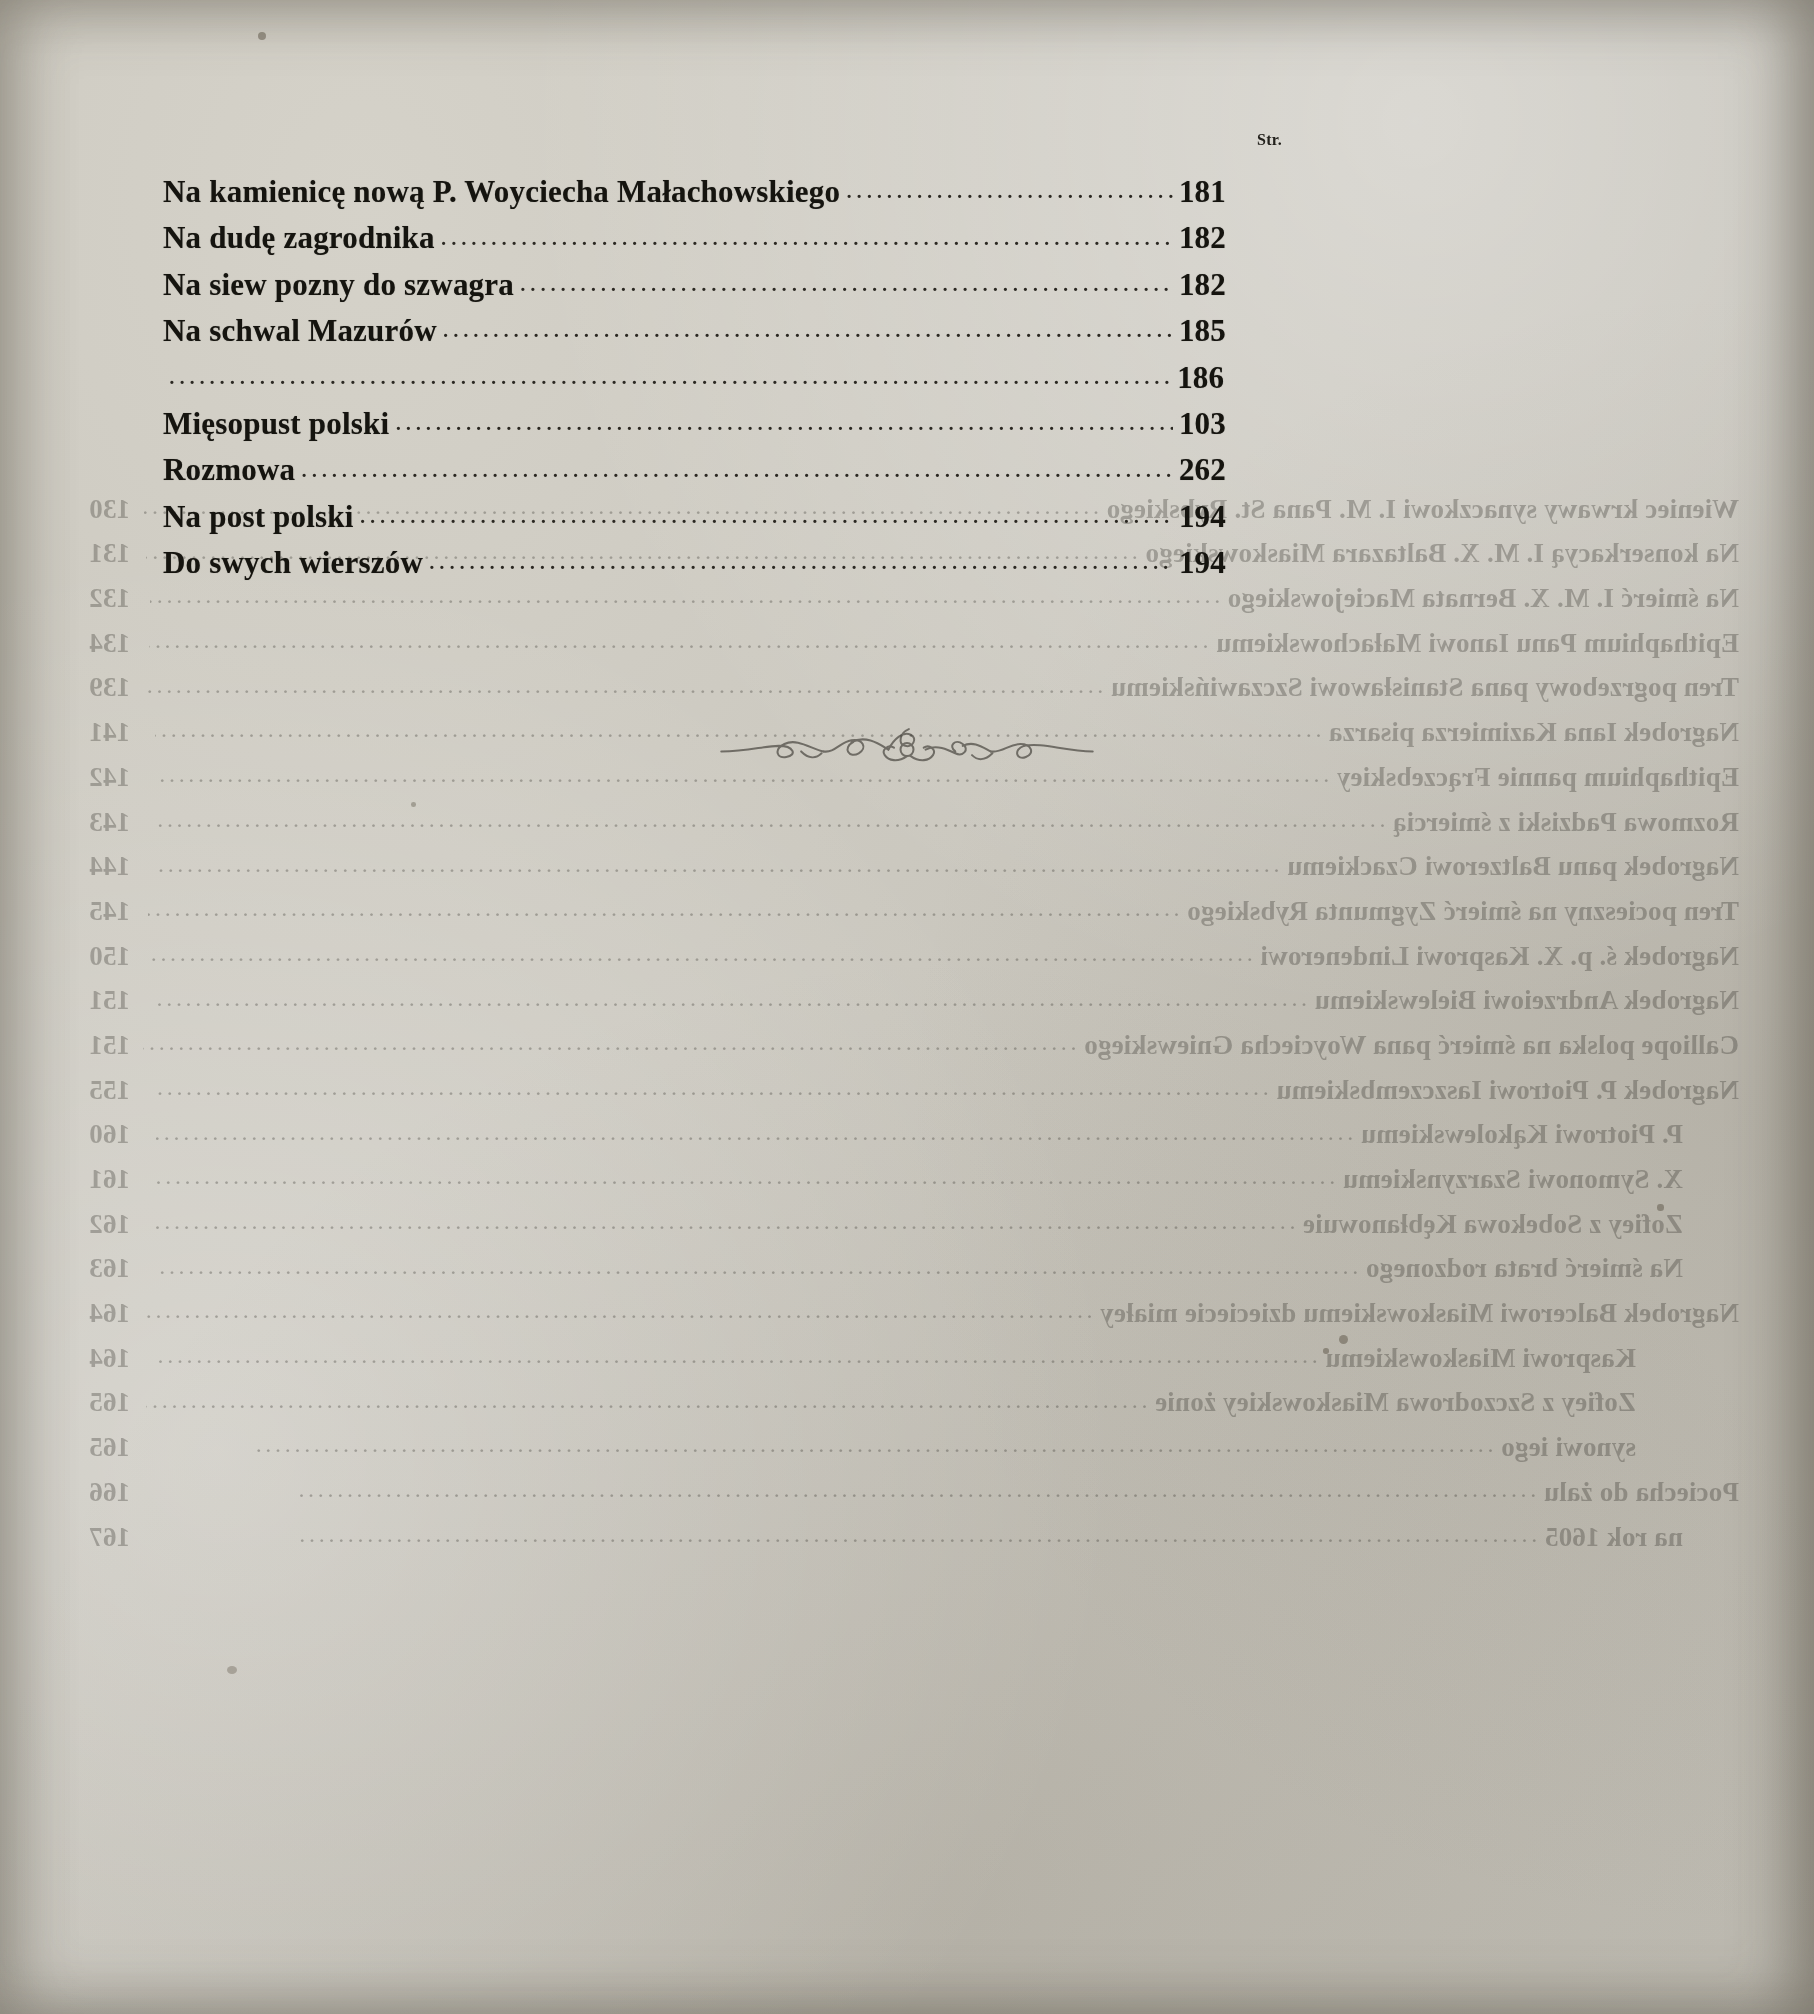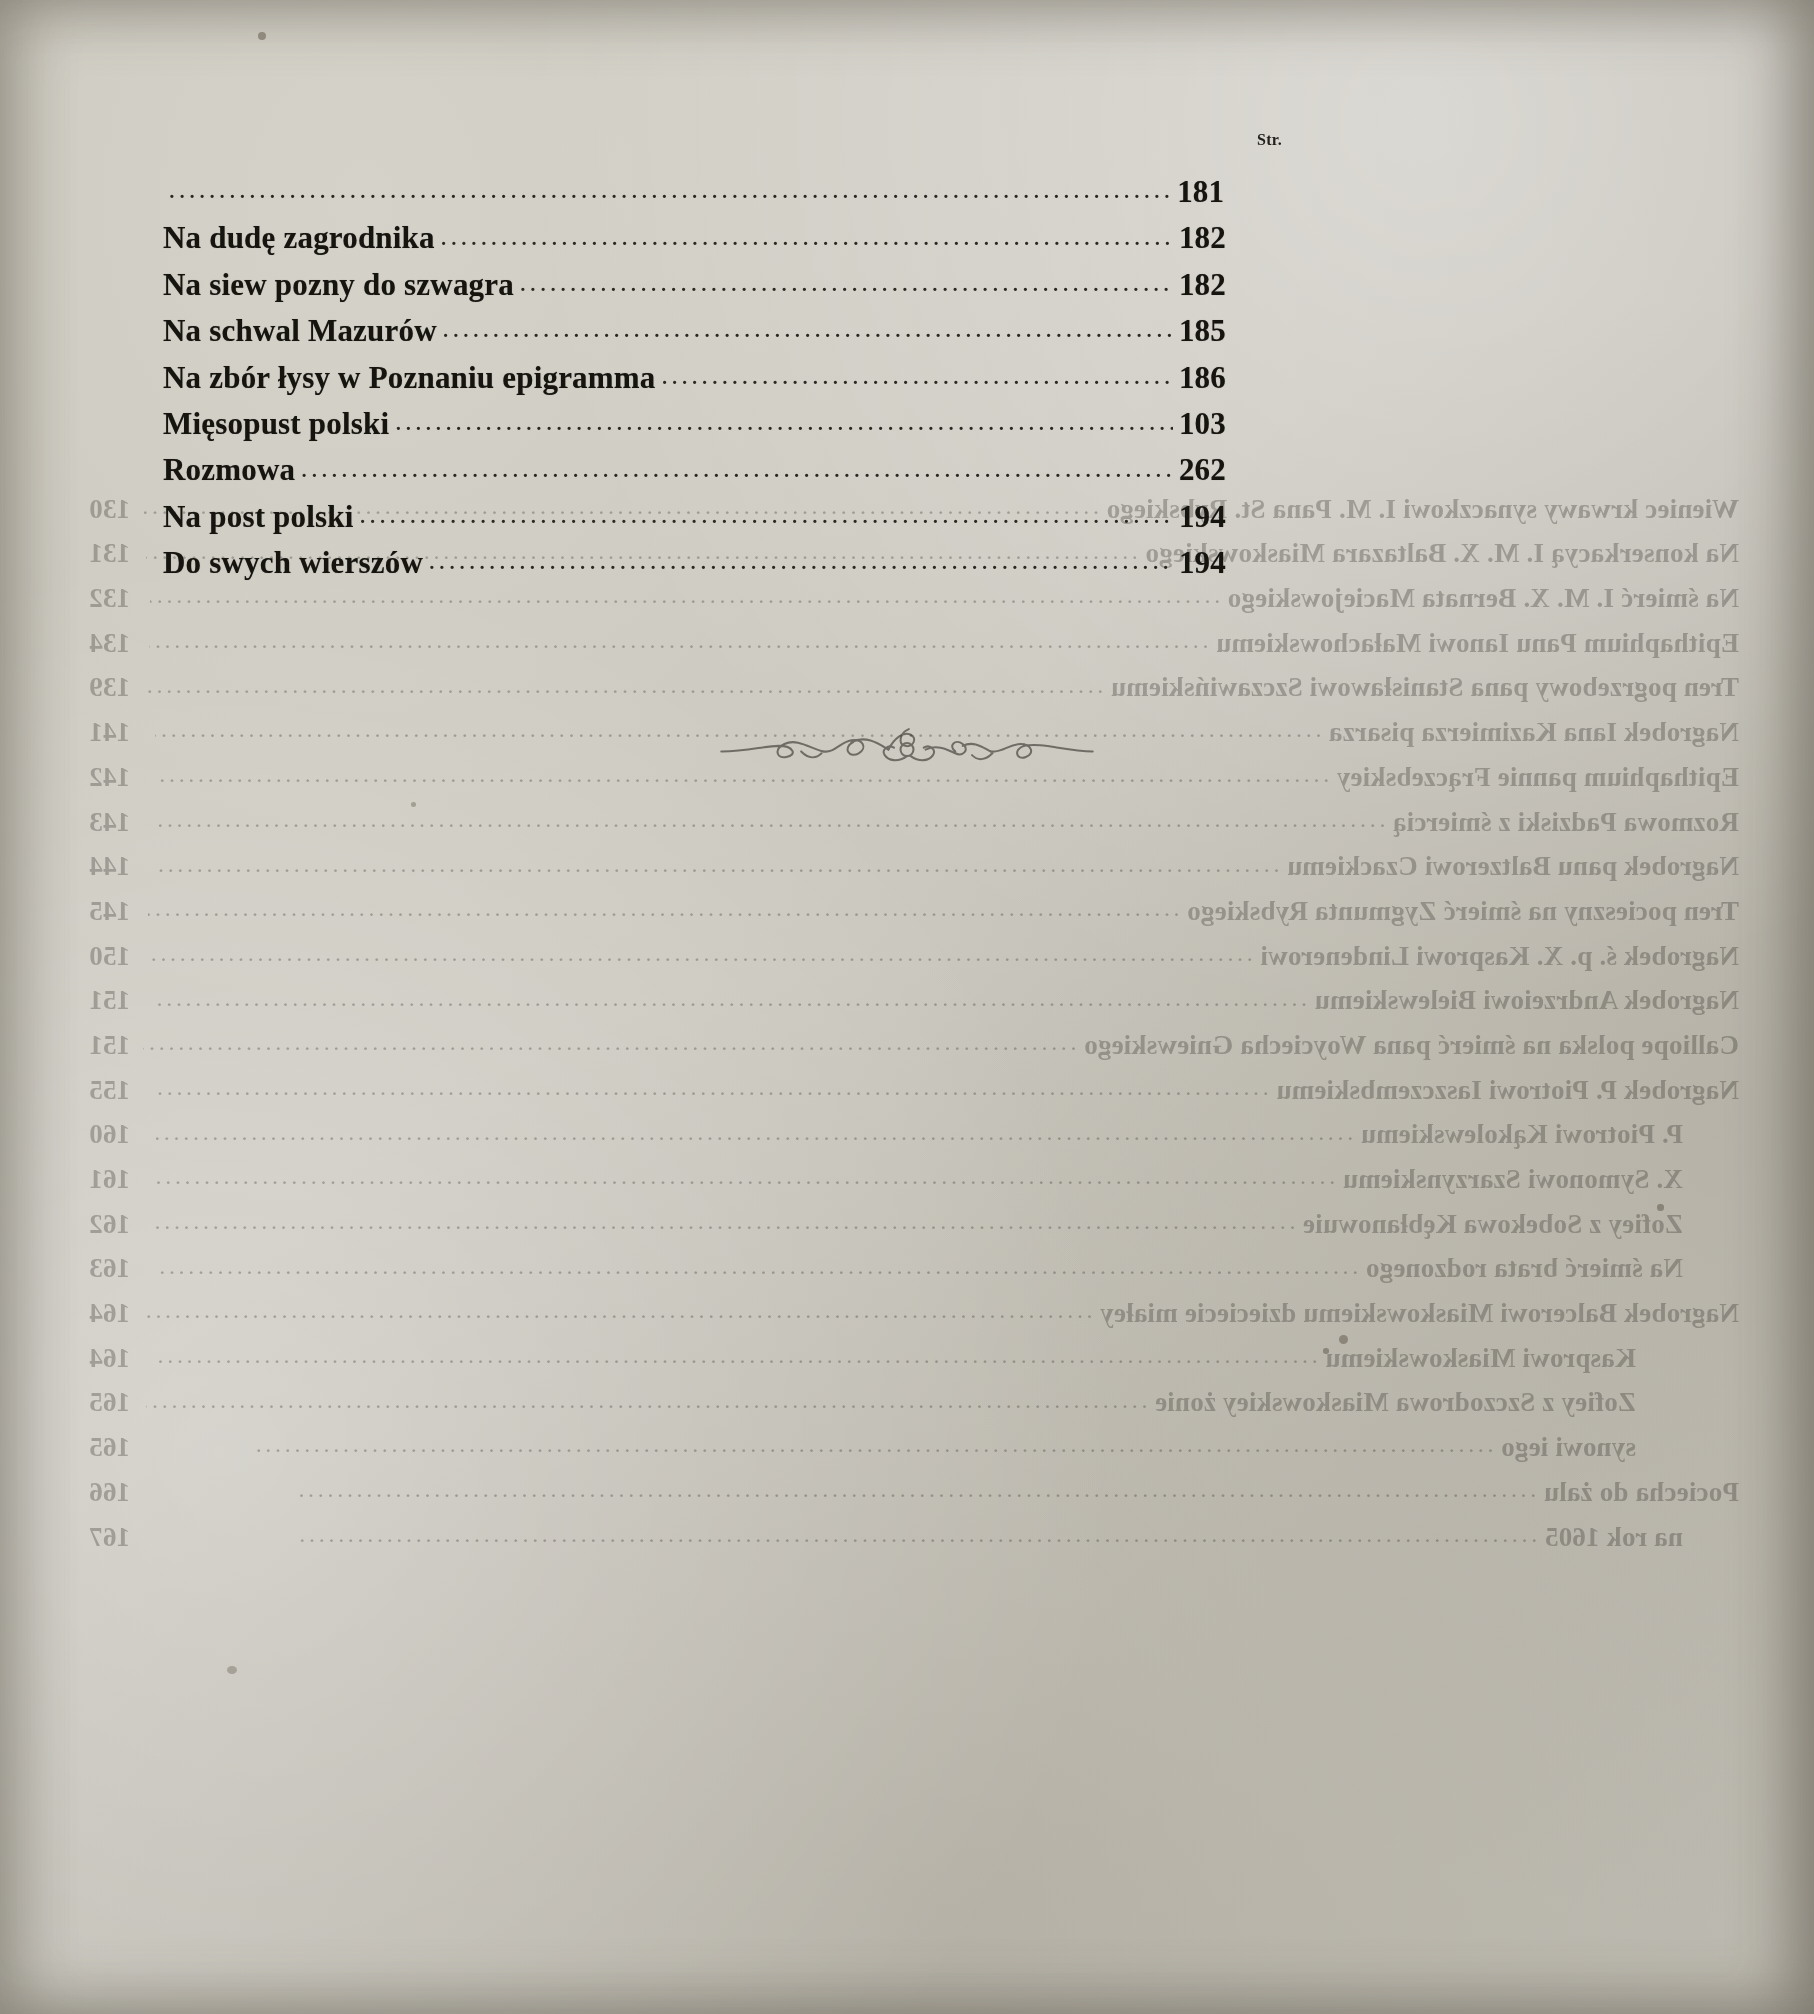--- a/index.html
+++ b/index.html
@@ -288,40 +288,40 @@
       <span class="bleed-page">167</span>
     </div>
   </div>
 
   <div id="recto">
 
     <div class="col-head">Str.</div>
 
     <ul class="toc-list">
       <li class="toc-row">
+        <span class="toc-title">Na kamienicę nową P. Woyciecha Małachowskiego</span>
         <span class="toc-dots">................................................................................................................................</span>
         <span class="toc-page">181</span>
       </li>
       <li class="toc-row">
         <span class="toc-title">Na dudę zagrodnika</span>
         <span class="toc-dots">................................................................................................................................</span>
         <span class="toc-page">182</span>
       </li>
       <li class="toc-row">
         <span class="toc-title">Na siew pozny do szwagra</span>
         <span class="toc-dots">................................................................................................................................</span>
         <span class="toc-page">182</span>
       </li>
       <li class="toc-row">
         <span class="toc-title">Na schwal Mazurów</span>
         <span class="toc-dots">................................................................................................................................</span>
         <span class="toc-page">185</span>
       </li>
       <li class="toc-row">
-        <span class="toc-title">Na zbór łysy w Poznaniu epigramma</span>
         <span class="toc-dots">................................................................................................................................</span>
         <span class="toc-page">186</span>
       </li>
       <li class="toc-row">
         <span class="toc-title">Mięsopust polski</span>
         <span class="toc-dots">................................................................................................................................</span>
         <span class="toc-page">103</span>
       </li>
       <li class="toc-row">
         <span class="toc-title">Rozmowa</span>

